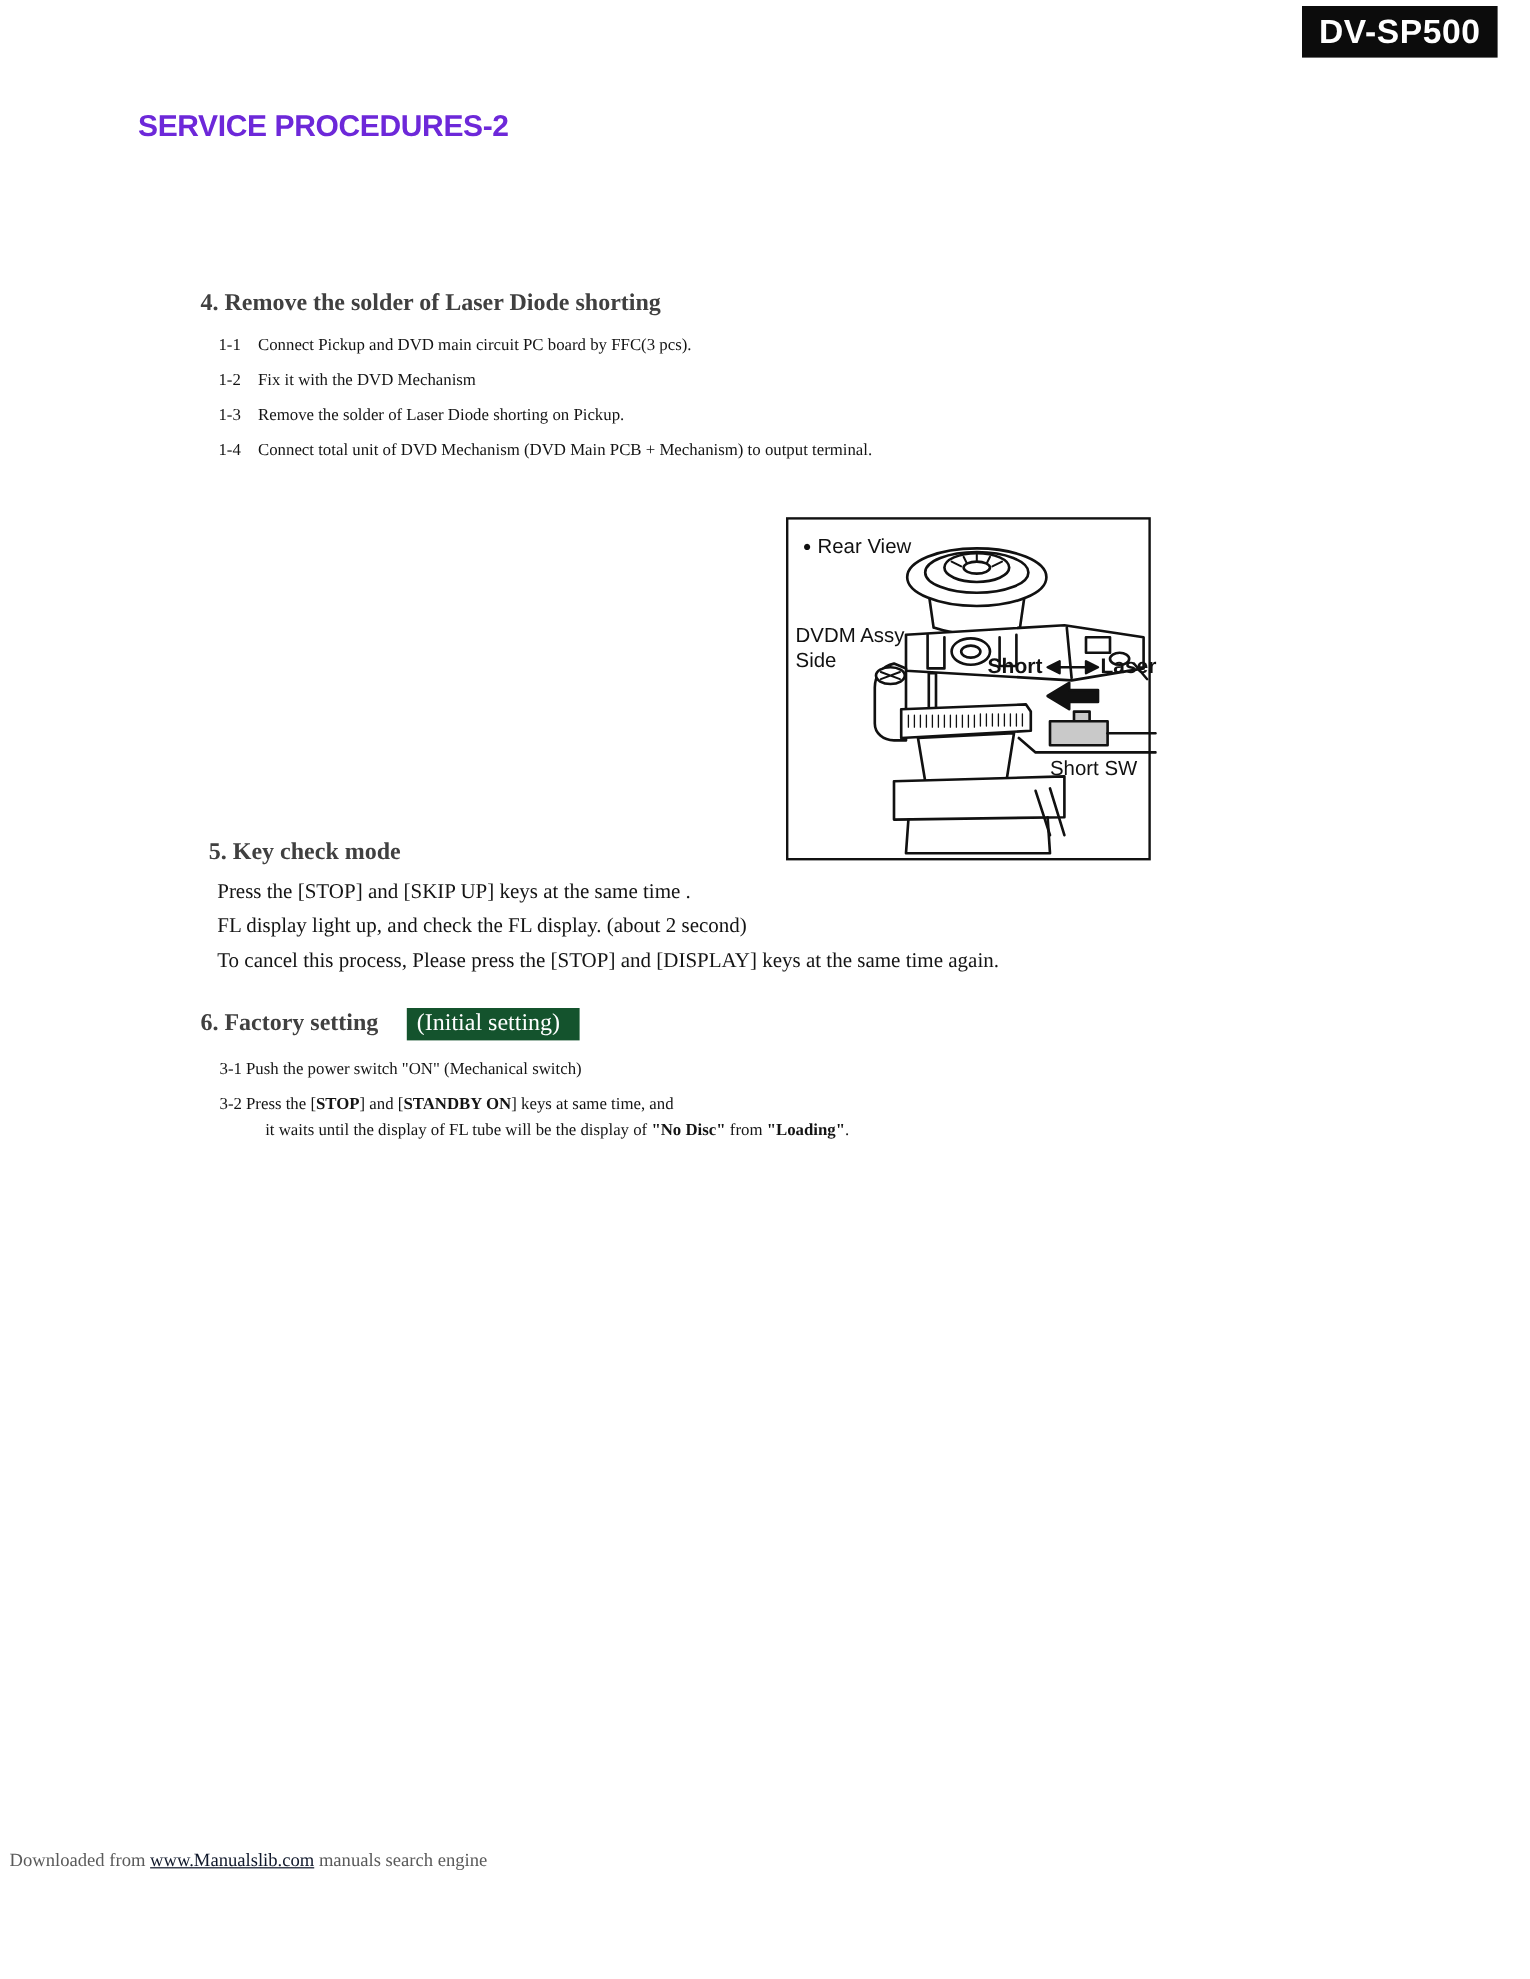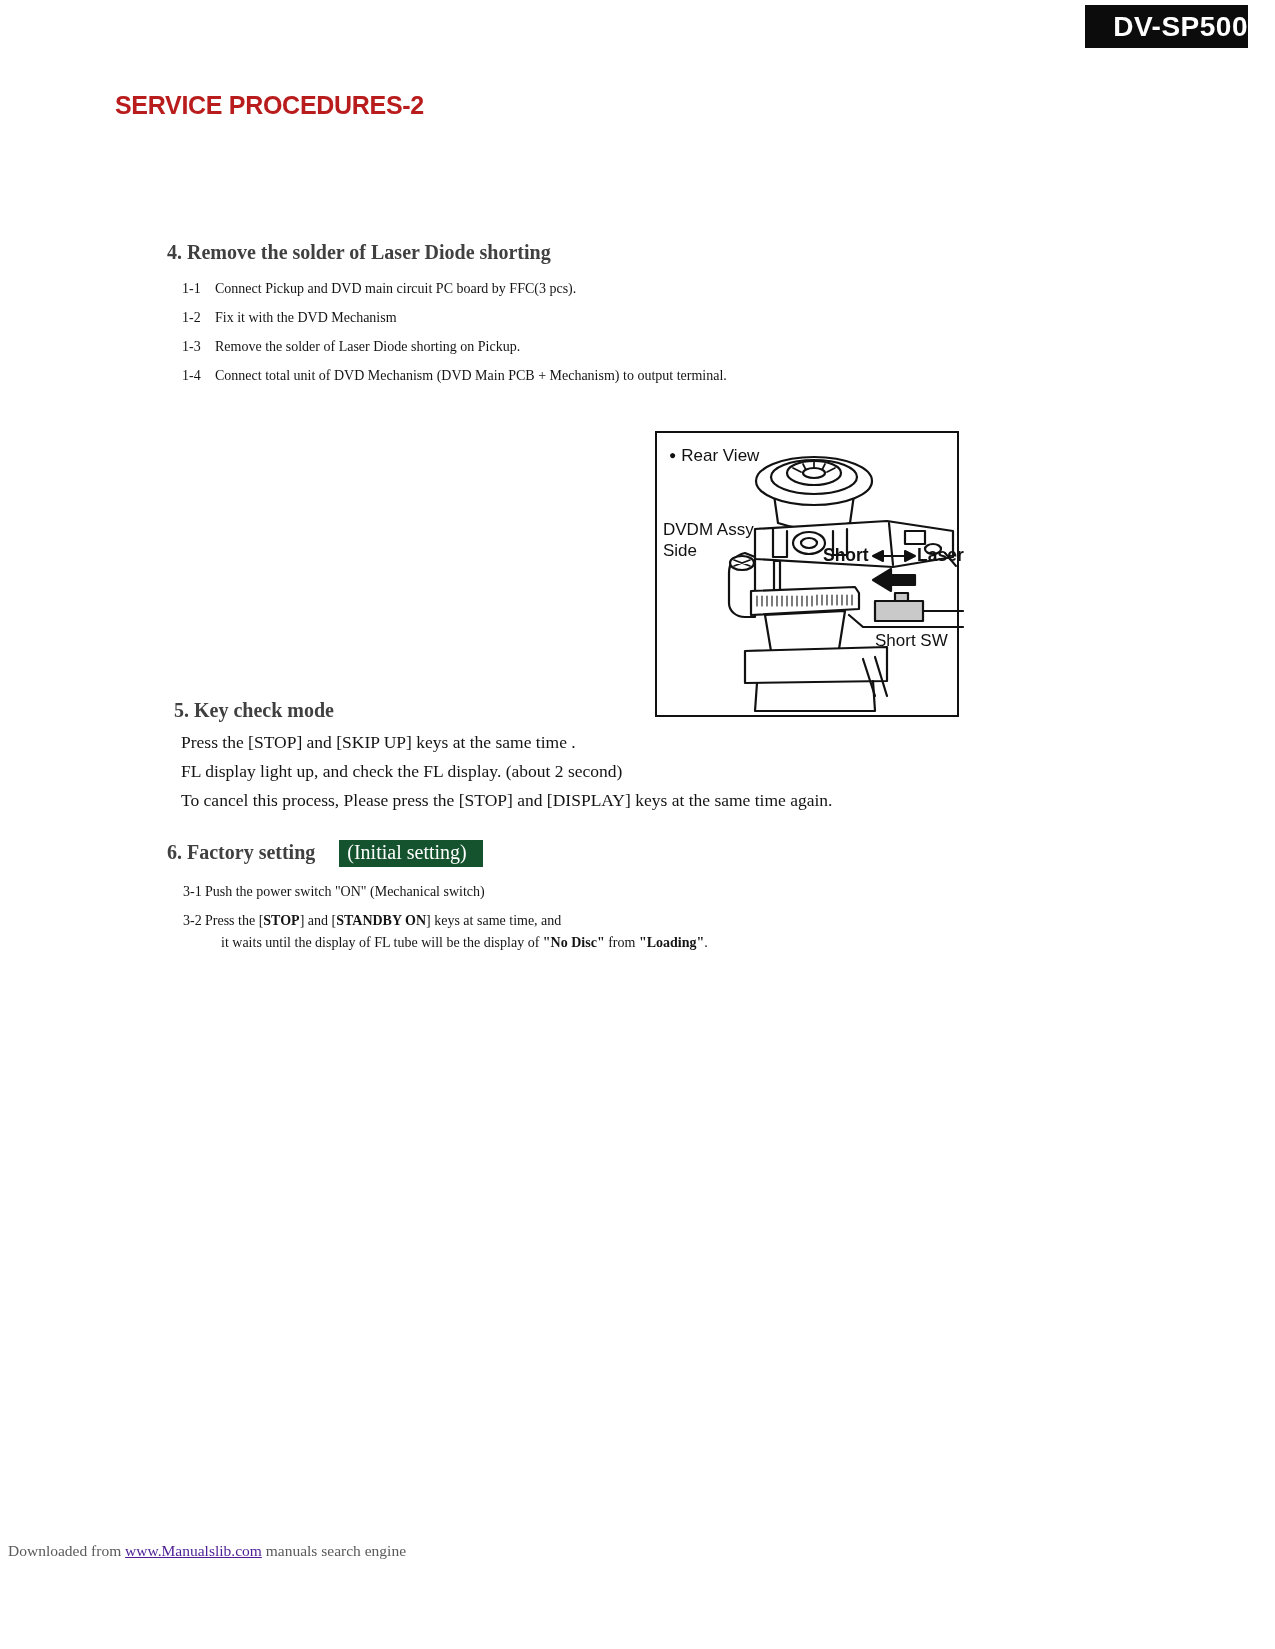--- a/index.html
+++ b/index.html
@@ -5,26 +5,26 @@
   * { margin:0; padding:0; box-sizing:border-box; }
   body { background:#fff; }
   .page {
     position:relative; width:1275px; height:1649px; background:#ffffff;
     font-family:"Liberation Serif", serif; color:#141414; overflow:hidden;
   }
   .model-badge {
     position:absolute; left:1085px; top:5px; width:163px; height:43px;
     background:#0c0c0c; color:#ffffff;
     font-family:"Liberation Sans", sans-serif; font-weight:bold; font-size:28px;
-    display:flex; align-items:center; justify-content:flex-end; letter-spacing:.5px;
+    display:flex; align-items:center; justify-content:center; letter-spacing:.5px;
   }
   .page-title {
     position:absolute; left:115px; top:91px;
     font-family:"Liberation Sans", sans-serif; font-weight:bold; font-size:25px;
-    letter-spacing:-0.3px; color:#b91c1c;
+    letter-spacing:-0.3px; color:#6d28d9;
   }
   .sec-heading { font-size:20px; font-weight:bold; color:#404040; }
   .sec4 { position:absolute; left:167px; top:241px; width:860px; }
   .sec4 .steps { margin-top:10px; }
   .step-row { display:flex; align-items:center; height:29px; font-size:14px; }
   .sec4 .step-num { width:48px; padding-left:15px; flex:none; }
   .figure-box {
     position:absolute; left:655px; top:431px; width:304px; height:286px;
     border:2.5px solid #111; background:#fff;
   }
@@ -45,21 +45,21 @@
     padding:1px 16px 3px 8px; margin-left:24px;
   }
   .sec6 .steps { margin-top:10px; }
   .sec6 .step-num { width:38px; padding-left:16px; flex:none; }
   .sec6 .cont-line { padding-left:54px; font-size:14px; height:29px; }
   b { font-weight:bold; }
   .footer {
     position:absolute; left:8px; top:1542px; font-size:15.5px; color:#5a5a5a;
     font-family:"Liberation Serif", serif;
   }
-  .footer a { color:#4c1d95; text-decoration:underline;margin-top:47px; }
+  .footer a { color:#0f172a; text-decoration:underline;margin-top:47px; }
 </style>
 </head>
 <body>
 
 <div class="page">
 
   <div class="model-badge">
     <span>DV-SP500</span>
   </div>
 

